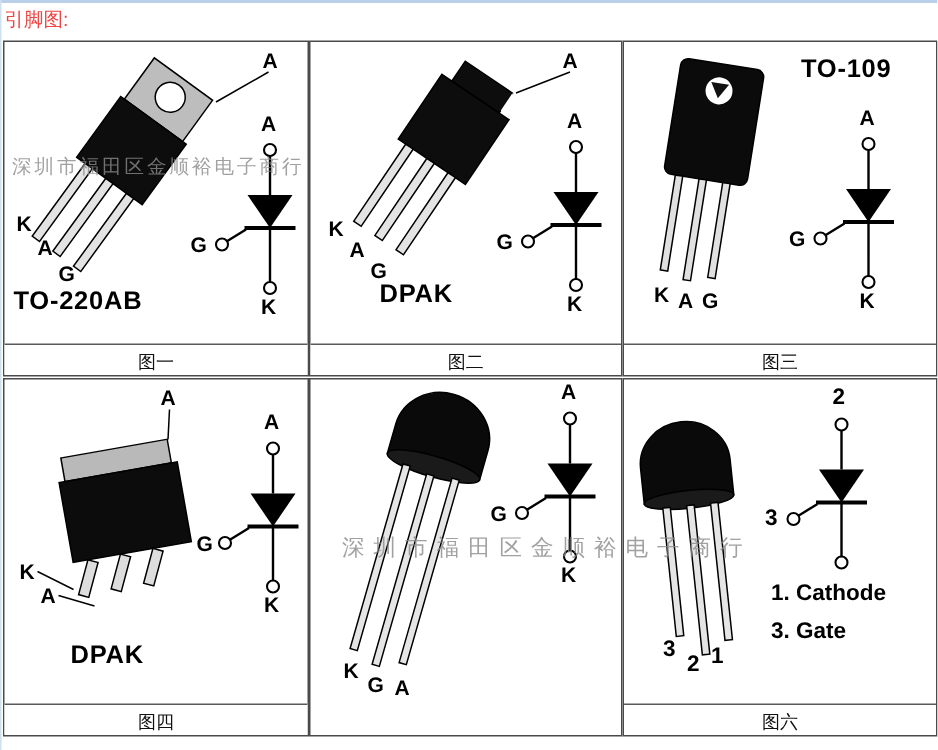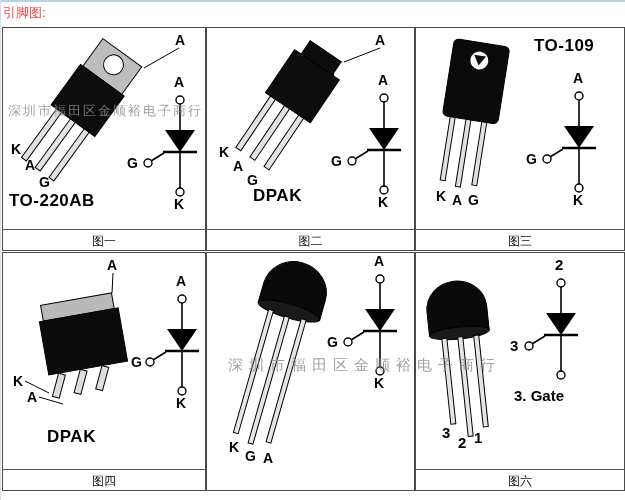--- a/index.html
+++ b/index.html
@@ -201,20 +201,21 @@
   <span class="lbl num" style="left:26px;top:172px">3</span>
   <span class="lbl num" style="left:42px;top:182px">2</span>
   <span class="lbl num" style="left:58px;top:177px">1</span>
   <svg class="sym" style="left:100px;top:20px" width="70" height="112" viewBox="0 0 70 112">
       <use href="#scr-sym"></use>
     </svg>
   <span class="lbl num" style="left:139px;top:4px">2</span>
   <span class="lbl num" style="left:94px;top:85px">3</span>
   <span class="lbl num" style="left:139px;top:144px"></span>
   <div class="legend" style="left:98px;top:130px">
+    <div>1.  Cathode</div>
     <div>3.  Gate</div>
   </div>
   <div class="cap">
       <span>图六</span>
     </div>
 </div>
 
 <div class="wm wm1">深圳市福田区金顺裕电子商行</div>
 <div class="wm wm2">深圳市福田区金顺裕电子商行</div>
 

